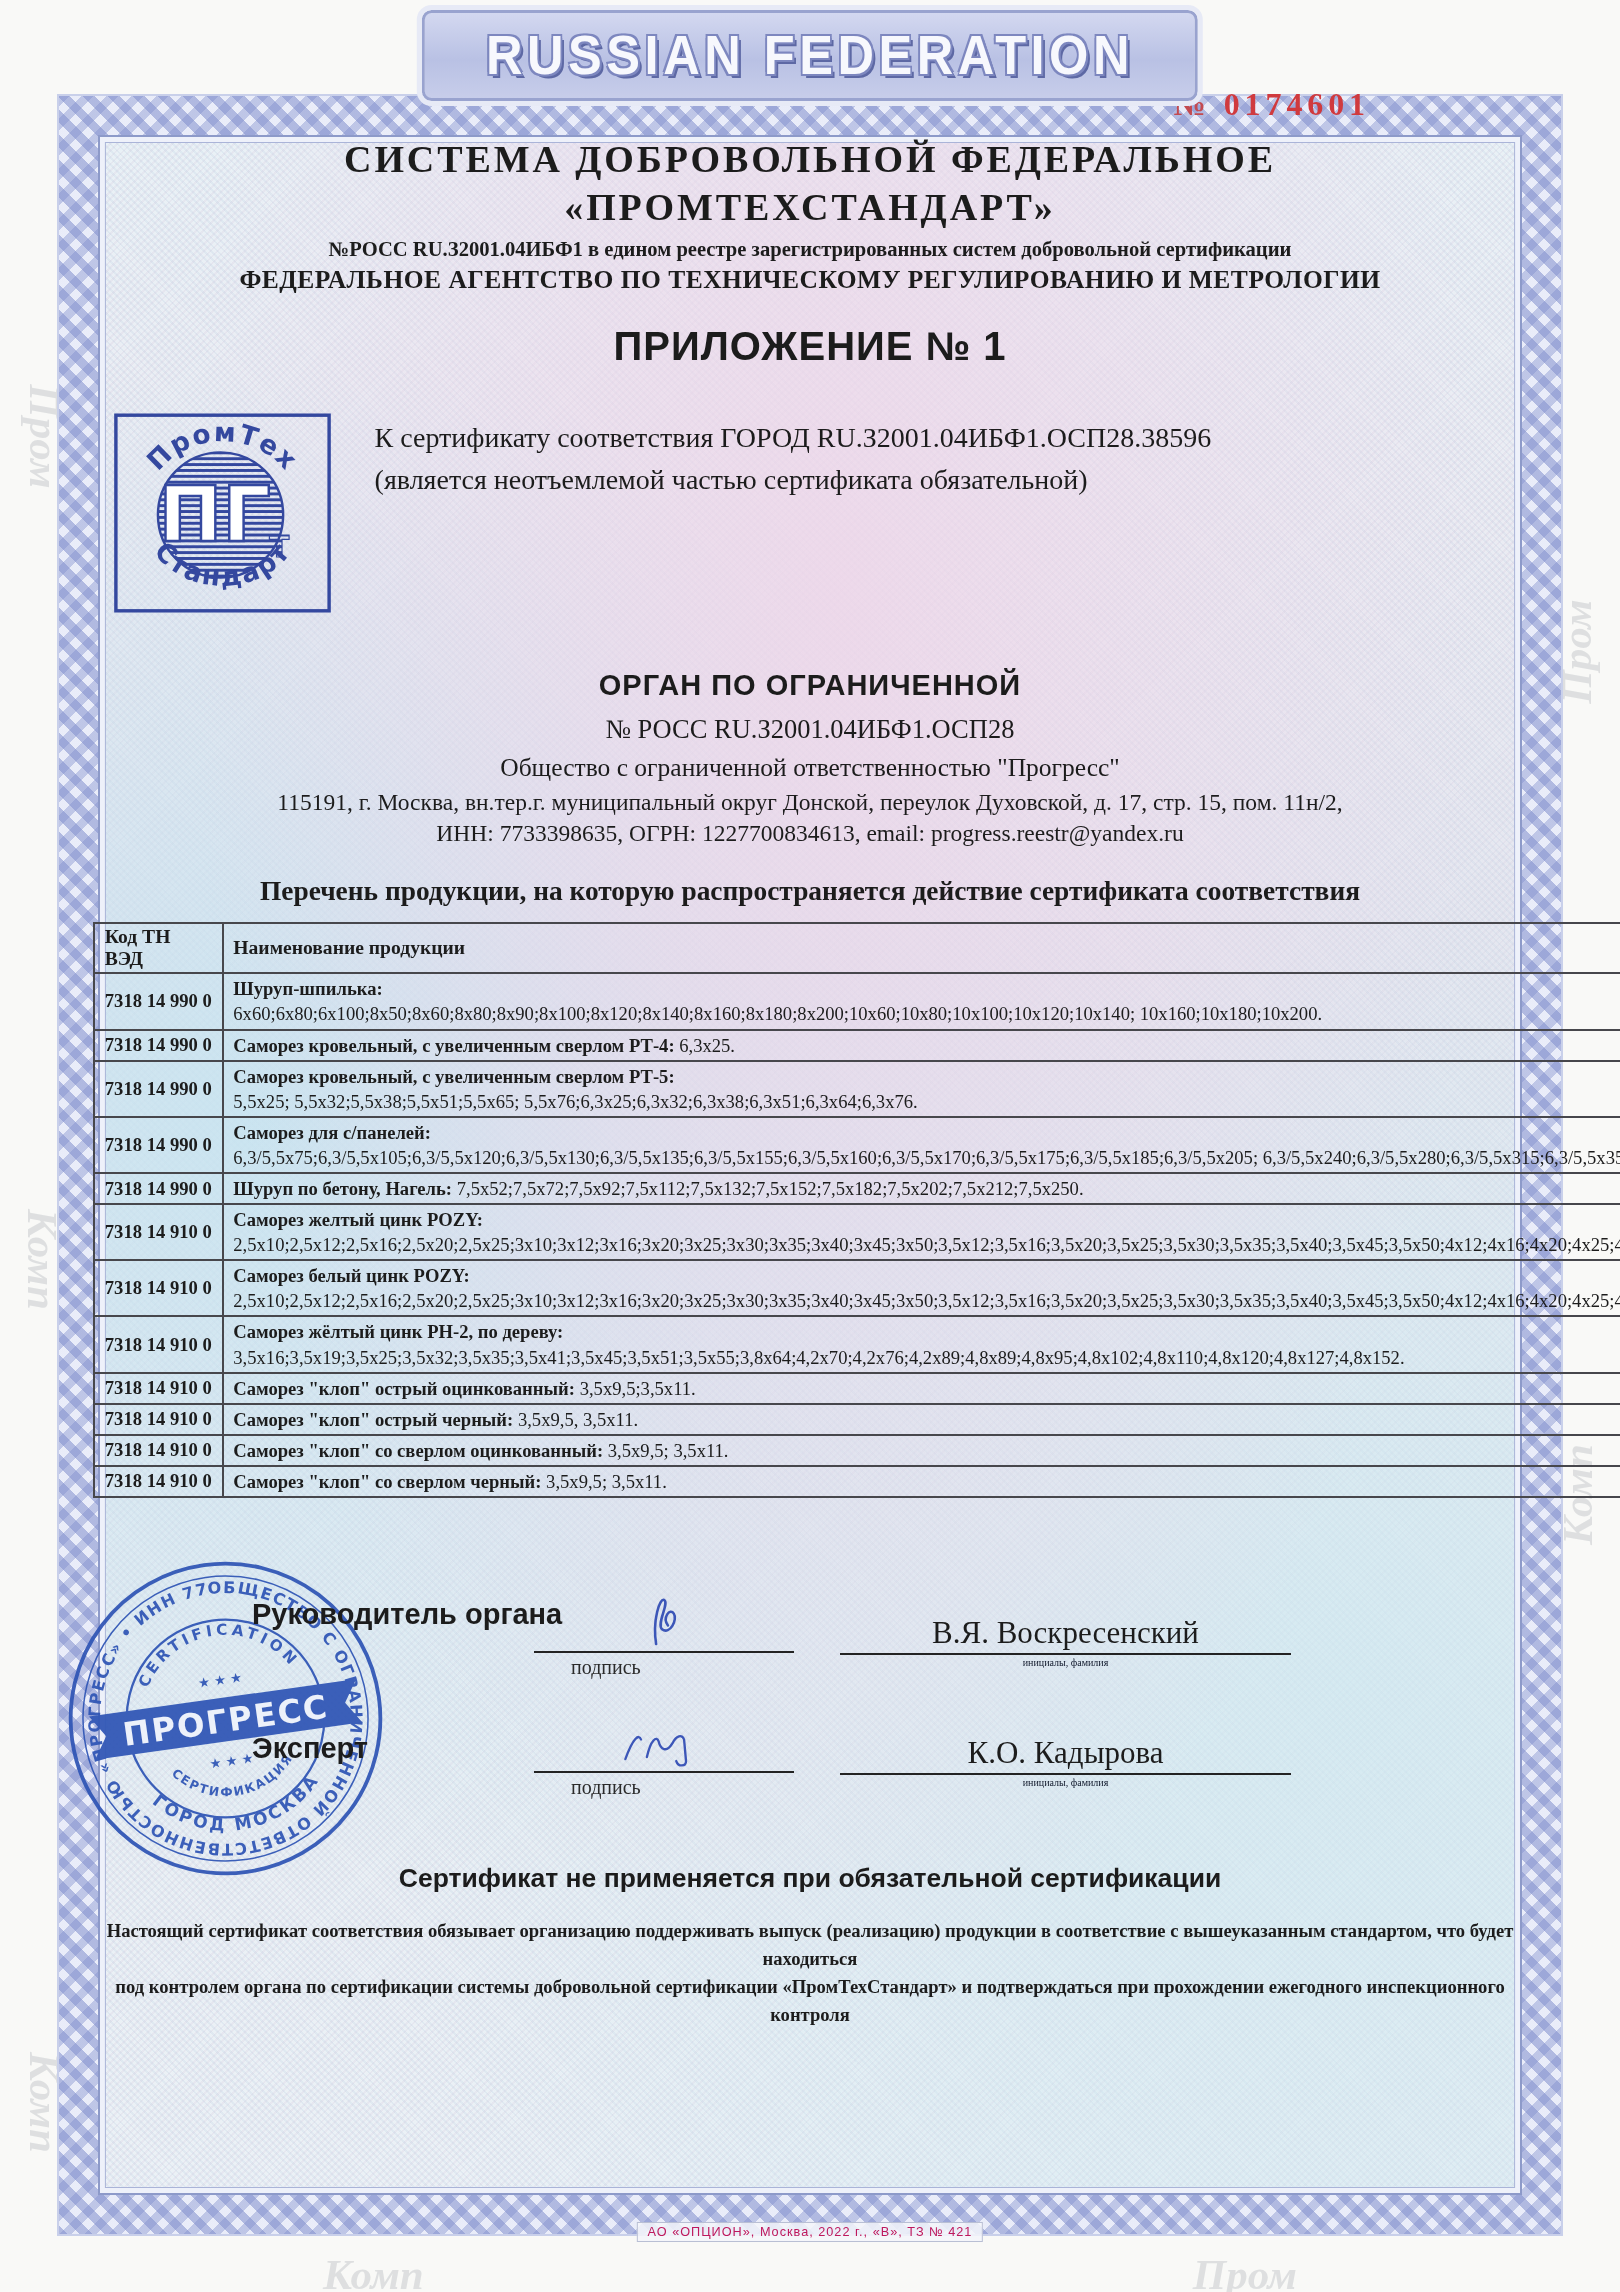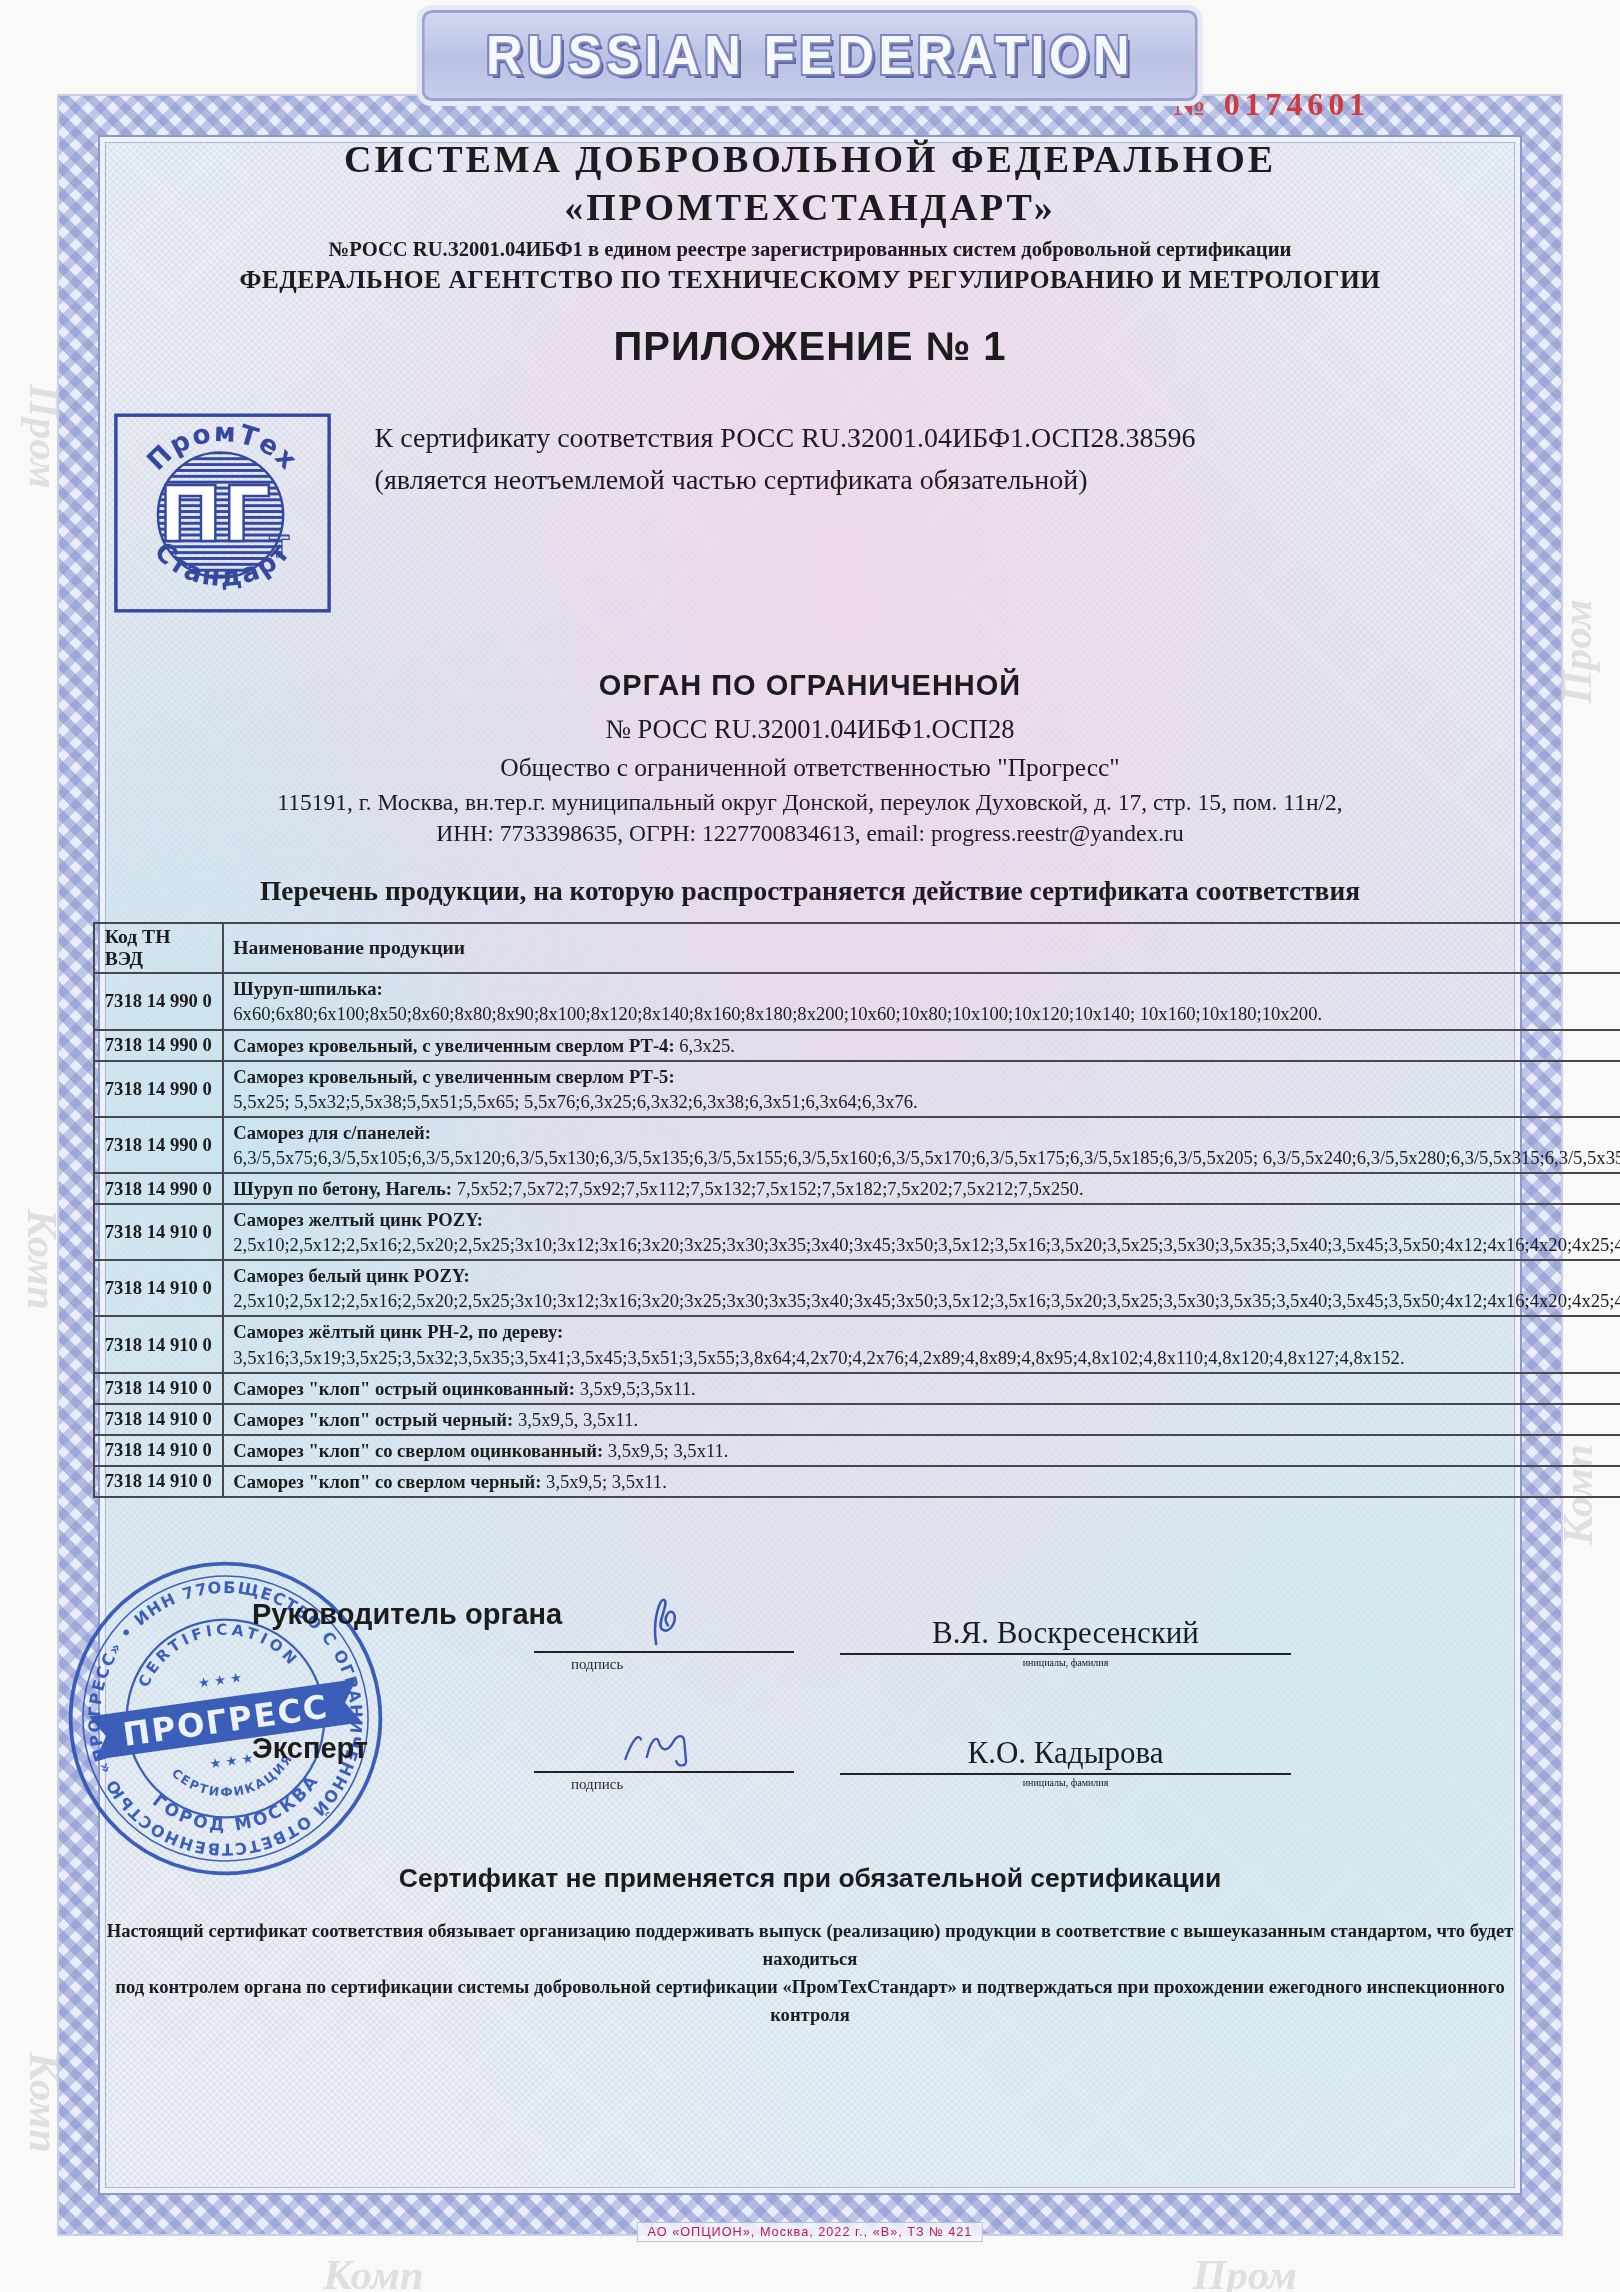--- a/index.html
+++ b/index.html
@@ -67,21 +67,21 @@
   
   .sig-area{position:relative;height:294px;margin-top:65px;}
   .stamp{position:absolute;left:-29px;top:-5.9px;opacity:.93;}
   .role{position:absolute;font-family:"Liberation Sans",sans-serif;font-weight:800;font-size:29px;}
   .role1{left:159px;top:35px;}
   .role2{left:159px;top:169px;}
   .sig-block{position:absolute;width:260px;text-align:center;}
   .sig1{left:441px;top:27.4px;}
   .sig2{left:441px;top:147px;}
   .sig-line{border-bottom:2.9px solid #232323;height:61px;}
-  .sig-caption{font-size:15px;color:#2b2b2b;margin-top:2.9px;text-align:left;padding-left:37px;}
+  .sig-caption{font-size:20px;color:#2b2b2b;margin-top:2.9px;text-align:left;padding-left:37px;}
   .name-block{position:absolute;width:451px;text-align:center;}
   .nb1{left:747px;top:27.4px;}
   .nb2{left:747px;top:147px;}
   .sig-name{font-size:31px;height:61px;display:flex;align-items:flex-end;justify-content:center;
             border-bottom:2.9px solid #232323;padding-bottom:2px;}
   .name-caption{font-size:10px;color:#0f172a;margin-top:2px;}
   .no-mandatory{text-align:center;font-family:"Liberation Sans",sans-serif;font-weight:800;
                 font-size:26.5px;margin-top:5.9px;}
   .disclaimer{text-align:center;font-weight:bold;font-size:18.6px;line-height:1.5;margin-top:23.5px;}
   .print-info{position:absolute;left:50%;bottom:51px;transform:translateX(-50%);z-index:7;
@@ -138,21 +138,21 @@
             <textPath href="#logoArcTop" startOffset="50%" text-anchor="middle">ПромТех</textPath>
           </text>
           <text x="106" y="134" font-size="78" font-weight="bold" text-anchor="middle" fill="#ffffff" stroke="#34489f" stroke-width="2.5">ПГ</text>
           <text x="172" y="150" font-size="30" font-weight="bold" text-anchor="middle" fill="url(#hstripe)" stroke="#34489f" stroke-width="1.2">Т</text>
           <text font-size="27" font-weight="bold" fill="#34489f" letter-spacing="2">
             <textPath href="#logoArcBot" startOffset="50%" text-anchor="middle">Стандарт</textPath>
           </text>
         </svg>
       </div>
       <div class="ref-text">
-        <div class="ref-line">К сертификату соответствия РОСС RU.З2001.04ИБФ1.ОСП28.38596</div>
+        <div class="ref-line">К сертификату соответствия ГОРОД RU.З2001.04ИБФ1.ОСП28.38596</div>
         <div class="ref-note">(является неотъемлемой частью сертификата обязательной)</div>
       </div>
     </div>
 
     <div class="org">
       <div class="org-title">ОРГАН ПО ОГРАНИЧЕННОЙ</div>
       <div class="org-number">№ РОСС RU.З2001.04ИБФ1.ОСП28</div>
       <div class="org-name">Общество с ограниченной ответственностью "Прогресс"</div>
       <div class="org-address">115191, г. Москва, вн.тер.г. муниципальный округ Донской, переулок Духовской, д. 17, стр. 15, пом. 11н/2,</div>
       <div class="org-contacts">ИНН: 7733398635, ОГРН: 1227700834613, email: progress.reestr@yandex.ru</div>

